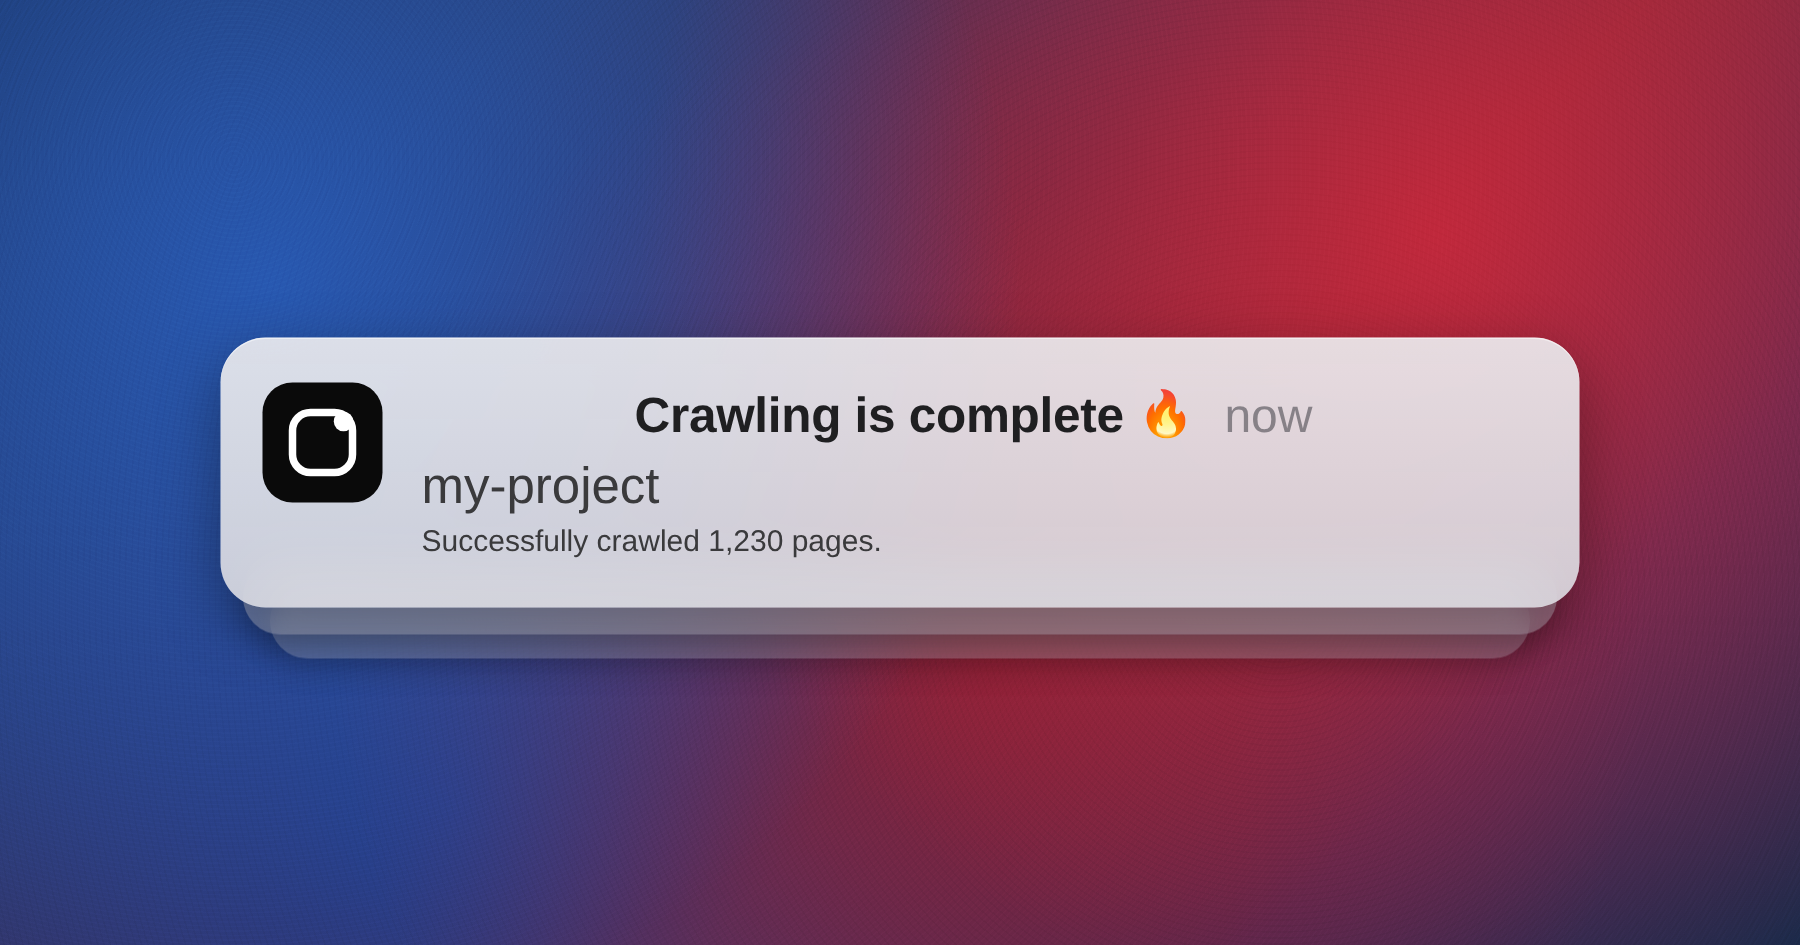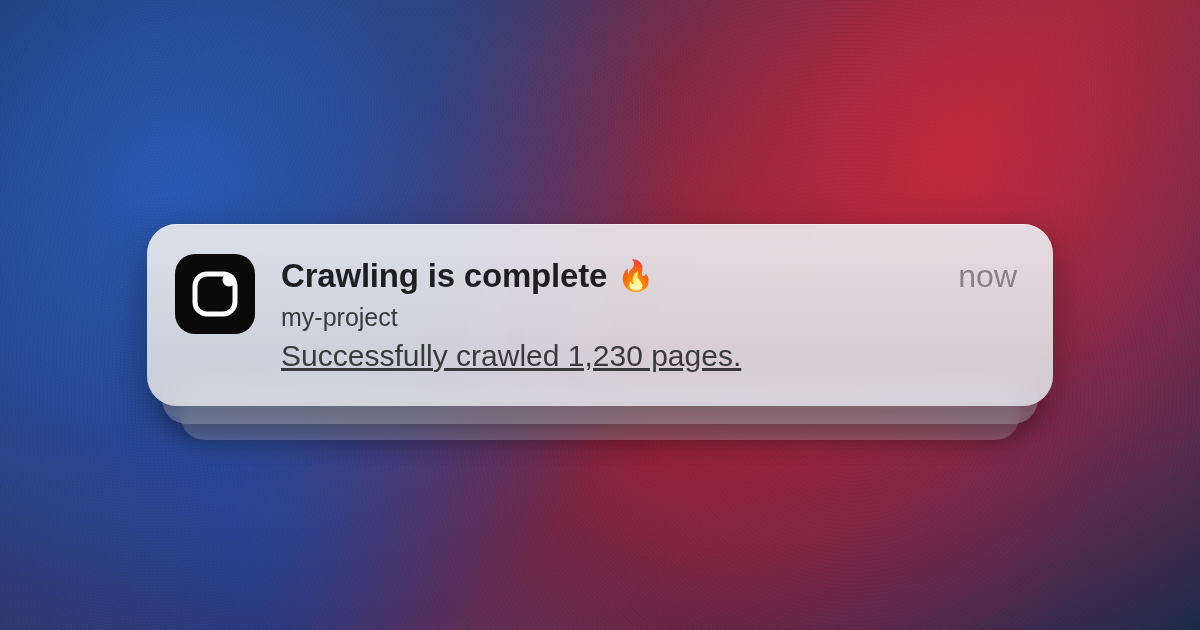--- a/index.html
+++ b/index.html
@@ -71,21 +71,21 @@
     .app-icon svg { display: block; }
     .content {
       flex: 1 1 auto;
       min-width: 0;
       color: #2a2a2c;
       padding-top: 2px;
     }
     .row-top {
       display: flex;
       align-items: baseline;
-      justify-content: space-between;
+      justify-content: center;
       gap: 20px;
     }
     .title {
       font-size: 33px;
       font-weight: 700;
       color: #1f1f21;
       letter-spacing: -0.2px;
       display: flex;
       align-items: center;
       gap: 10px;
@@ -93,31 +93,30 @@
     }
     .emoji { font-size: 30px; line-height: 1; }
     .timestamp {
       font-size: 32px;
       color: rgba(60,60,67,0.55);
       font-weight: 400;
       white-space: nowrap;
       padding-top: 4px;
     }
     .subtitle {
-      font-size: 25px;
+      font-size: 34px;
       color: #3a3a3c;
       margin-top: 6px;
       line-height: 1.3;
     }
     .body-text {
-      font-size: 30px;
+      font-size: 20px;
       color: #3a3a3c;
       margin-top: 2px;
       line-height: 1.35;
-      text-decoration: underline;
     }
   </style>
 </head>
 <body>
 
 <div class="stack">
   <div class="back b2"></div>
   <div class="back b1"></div>
 
   <div class="notification">

